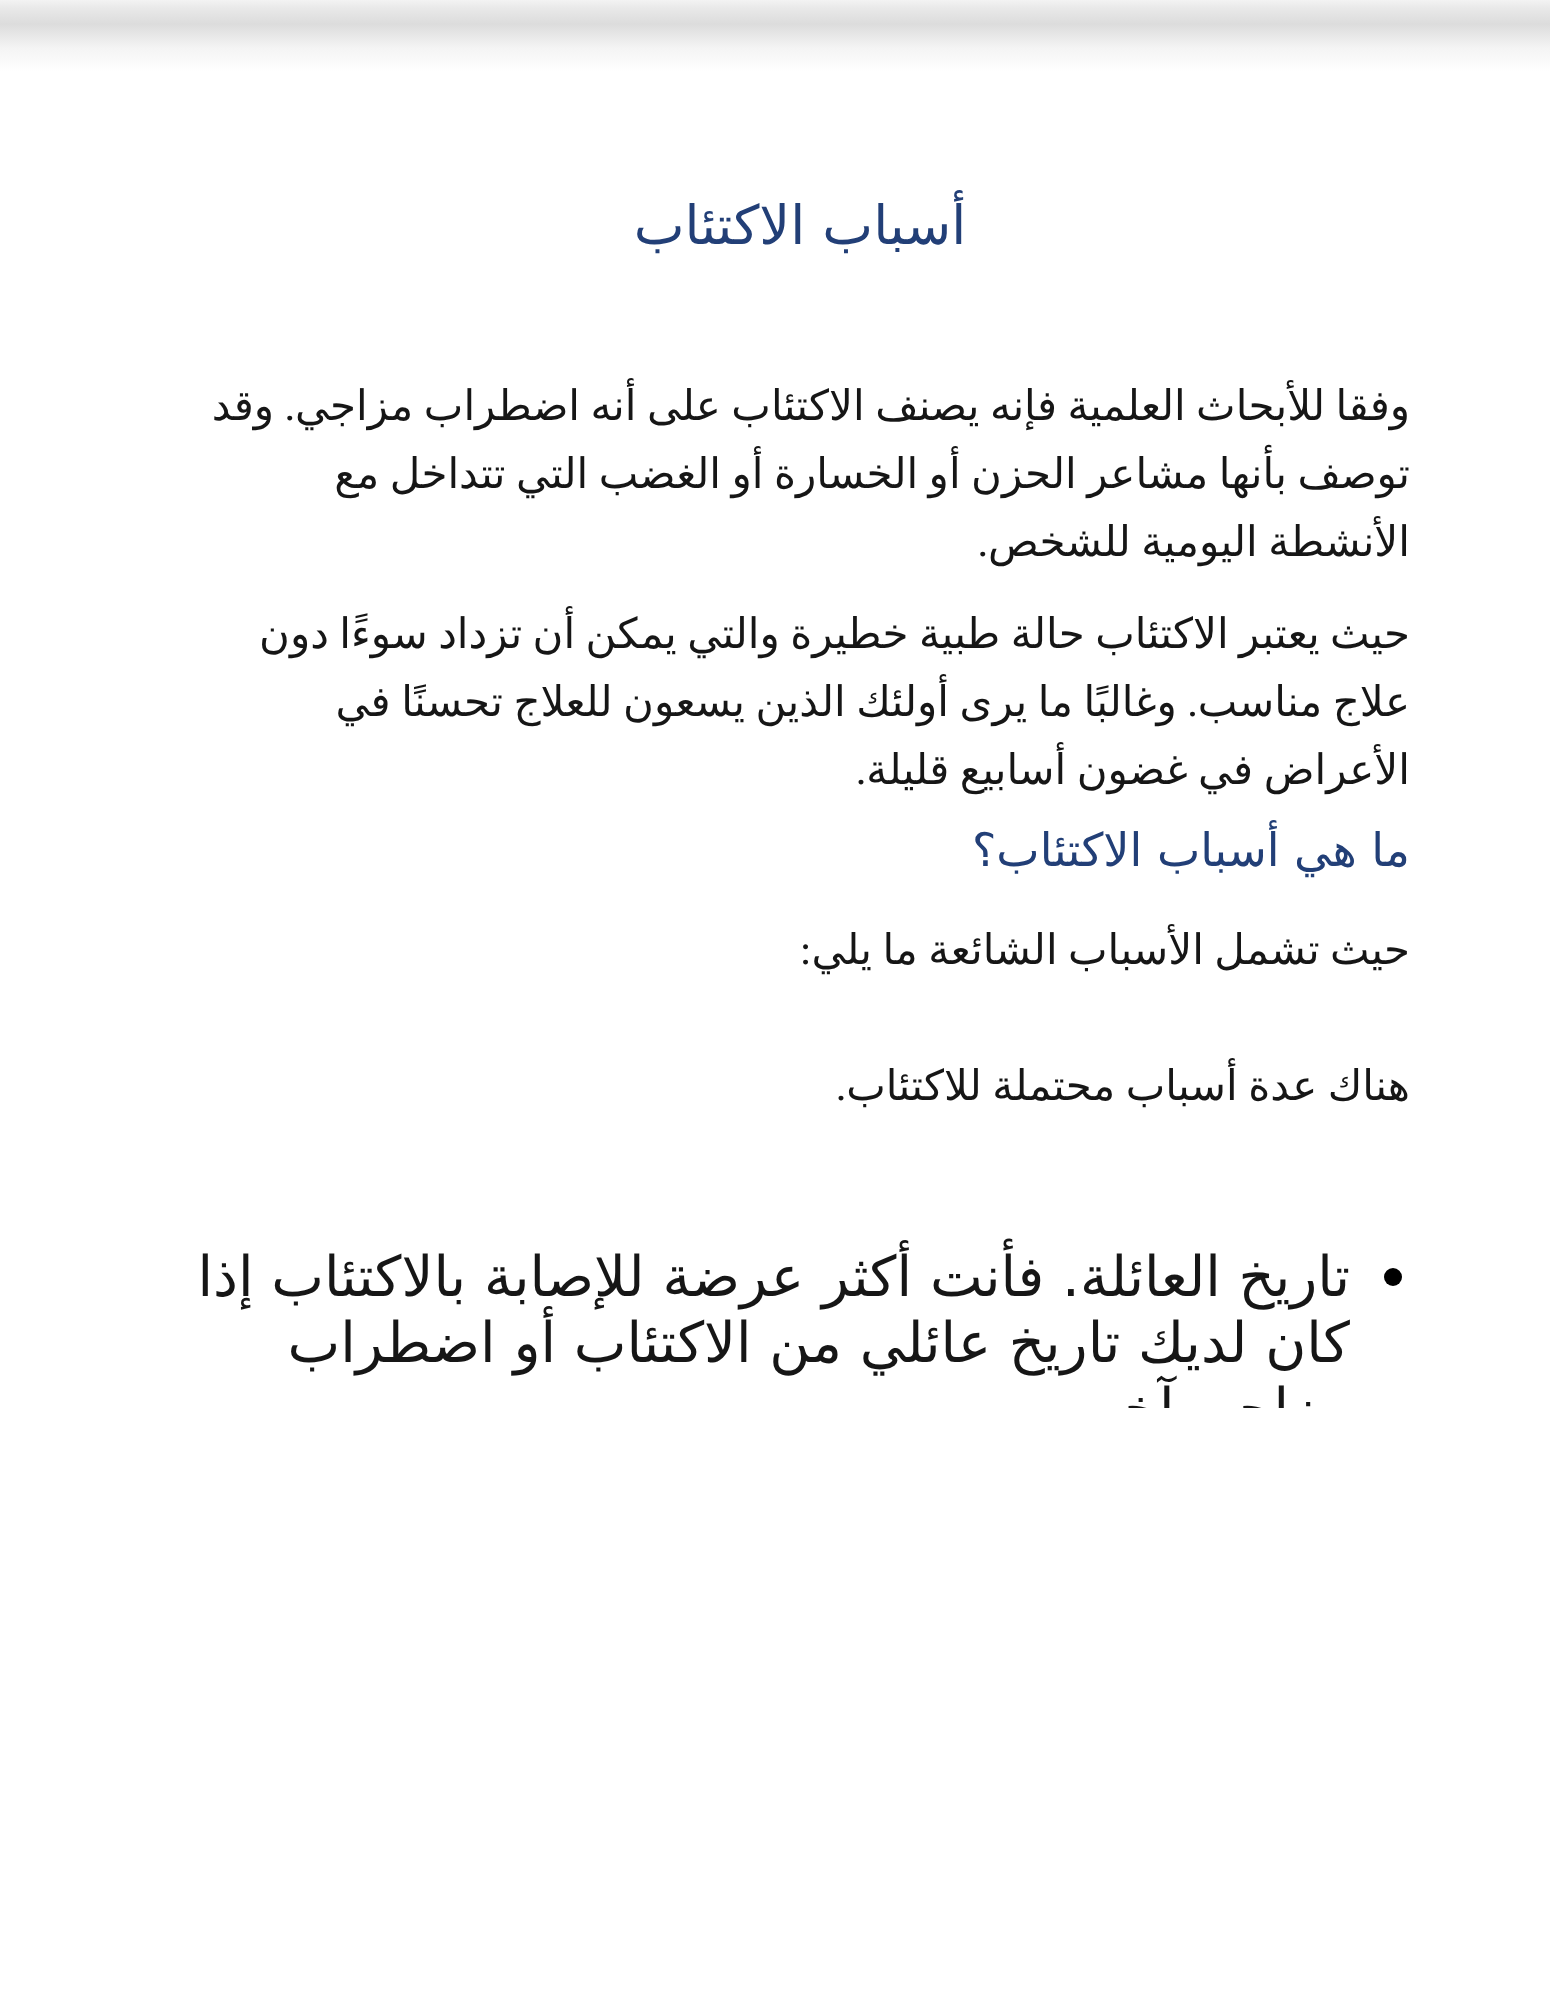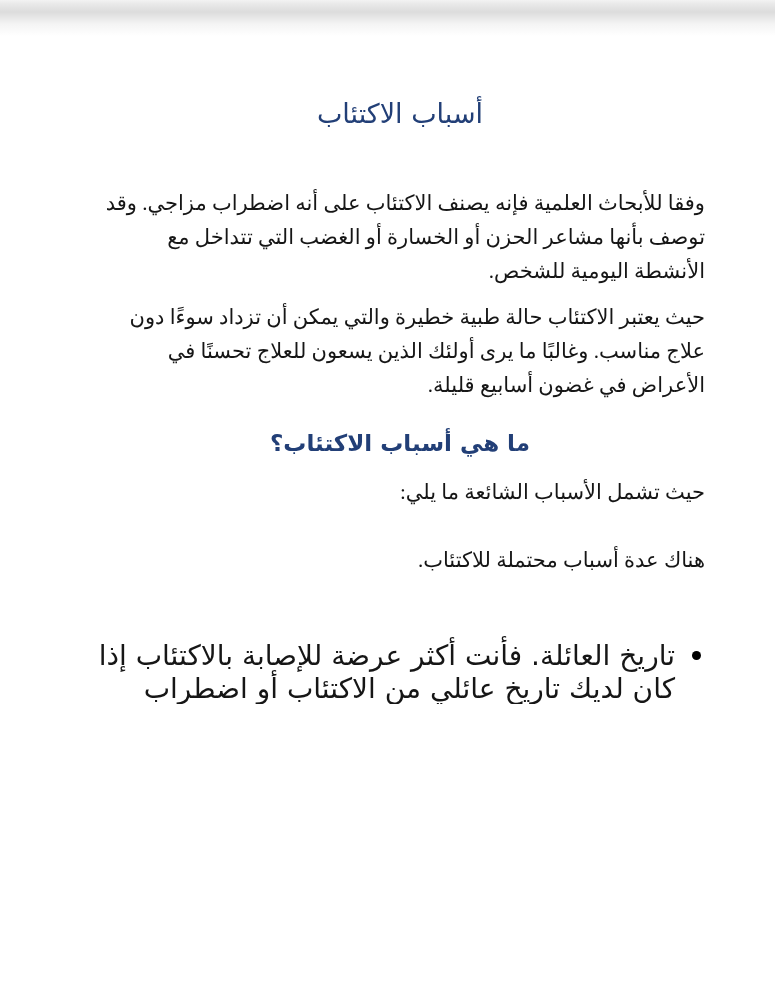--- a/index.html
+++ b/index.html
@@ -50,26 +50,25 @@
   }
   .para {
     font-size: 21px;
     line-height: 34px;
     font-family: Liberation Serif, serif;
   }
   .para.first { margin-top: 50px; }
   .para.second { margin-top: 14px; }
   .para.third { margin-top: 12px; }
   .section-heading {
-    margin-top: 23px;
+    margin-top: 6px;
     font-size: 23px;
-    font-weight: bold;
+    font-weight: normal;
     line-height: 36px;
     color: var(--heading-blue, #223F77);
-    text-align: center;
   }
   .statement-1 { margin-top: 34px; }
   .statement-2 { margin-top: 14px; }
   .bullets {
     list-style: none;
     margin-top: 62px;
     padding-right: 30px;
   }
   .bullets li {
     position: relative;

